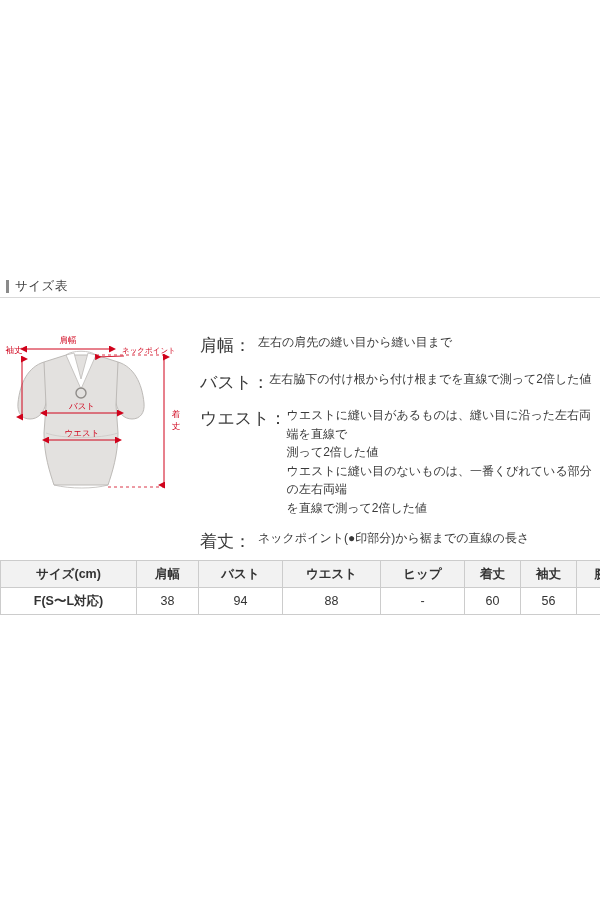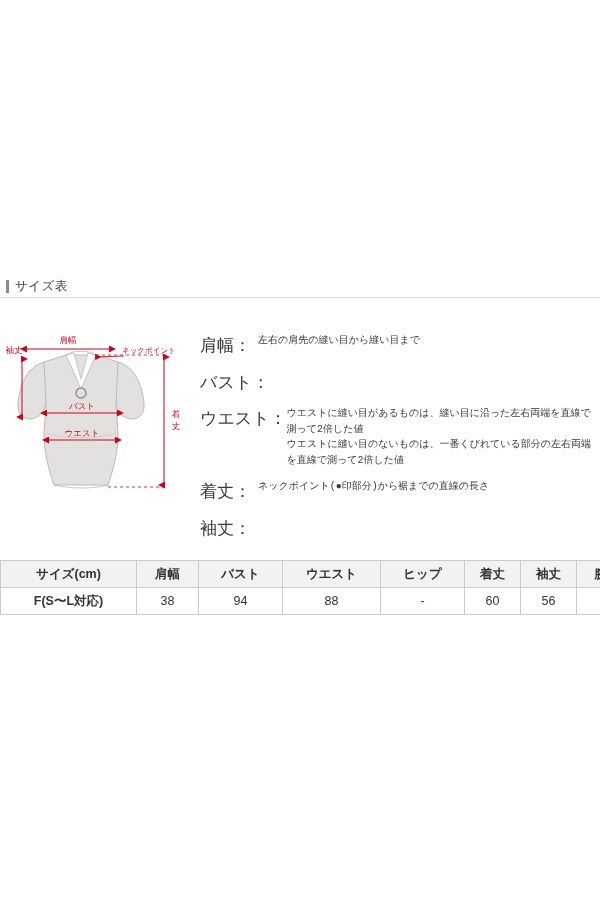--- a/index.html
+++ b/index.html
@@ -85,24 +85,23 @@
   }
   .def-term {
     flex: 0 0 58px;
     font-size: 17px;
     font-weight: normal;
     color: #3a3a3a;
     line-height: 1.5;
     white-space: nowrap;
   }
   .def-desc {
-    font-size: 10px;
+    font-size: 12px;
     color: #3a3a3a;
     line-height: 1.55;
-    font-family: Liberation Mono, monospace;
   }
   .def-desc .ln { display:block; }
 
   
   .table-wrap {
     position: absolute;
     left: 0;
     top: 560px;
     width: 600px;
   }
@@ -217,20 +216,23 @@
 
       <div class="def-row">
         <div class="def-term">肩幅：</div>
         <div class="def-desc">
           <span class="ln">左右の肩先の縫い目から縫い目まで</span>
         </div>
       </div>
 
       <div class="def-row">
         <div class="def-term">バスト：</div>
+        <div class="def-desc">
+          <span class="ln">左右脇下の付け根から付け根までを直線で測って2倍した値</span>
+        </div>
       </div>
 
       <div class="def-row">
         <div class="def-term">ウエスト：</div>
         <div class="def-desc">
           <span class="ln">ウエストに縫い目があるものは、縫い目に沿った左右両端を直線で</span>
           <span class="ln">測って2倍した値</span>
           <span class="ln">ウエストに縫い目のないものは、一番くびれている部分の左右両端</span>
           <span class="ln">を直線で測って2倍した値</span>
         </div>

